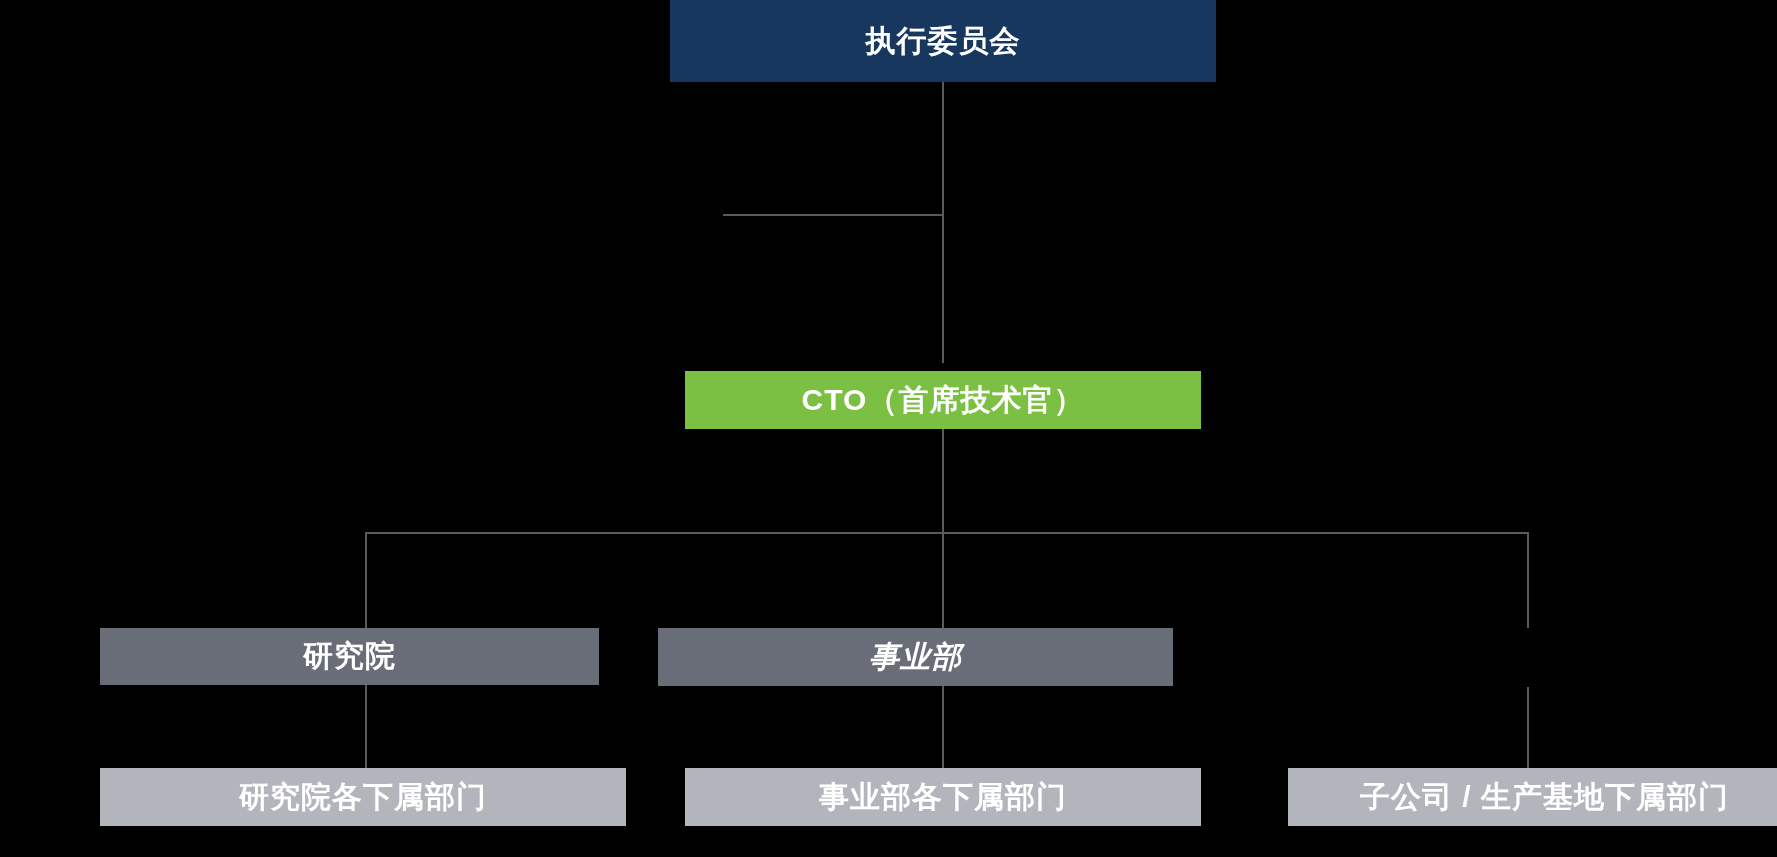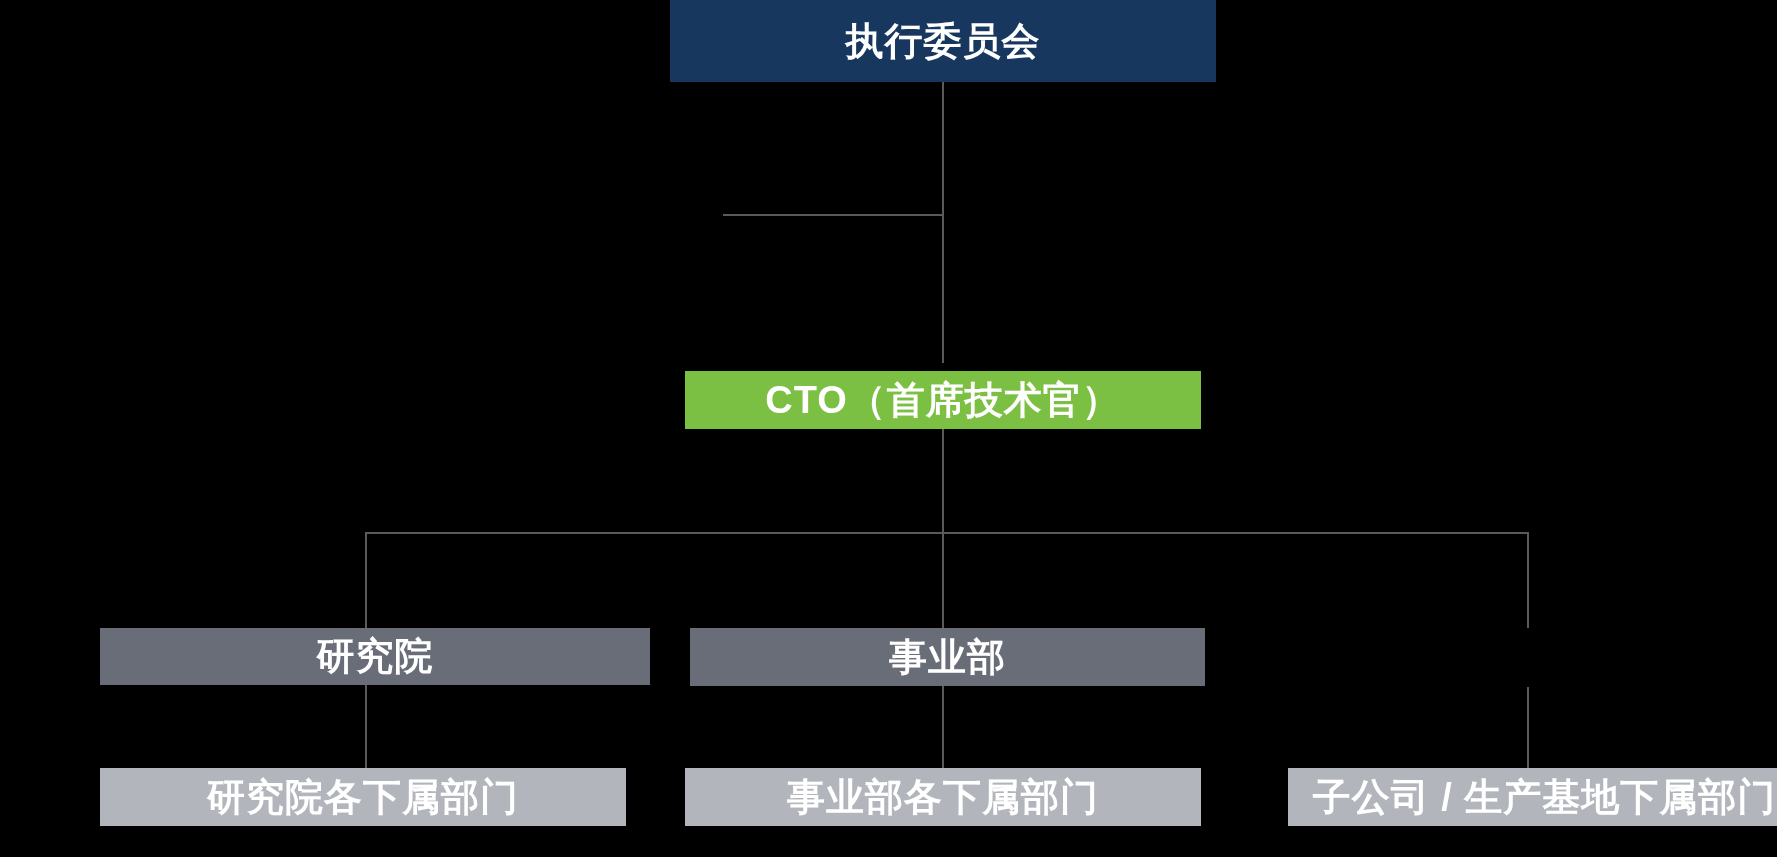--- a/index.html
+++ b/index.html
@@ -15,21 +15,21 @@
     overflow: hidden;
     font-family: "Liberation Sans", "DejaVu Sans", sans-serif;
   }
   .node {
     position: absolute;
     display: flex;
     align-items: center;
     justify-content: center;
     color: #FFFFFF;
     font-weight: bold;
-    font-size: 38px;
+    font-size: 30px;
     letter-spacing: 1px;
     white-space: nowrap;
     box-sizing: border-box;
   }
   .node-executive   { background: #17375E; }
   .node-green       { background: #7BBF43; }
   .node-division    { background: #696D78; }
   .node-department  { background: #B2B5BB; }
   .line {
     position: absolute;
@@ -54,25 +54,25 @@
 
   <div class="node node-executive" style="left:670px; top:0px; width:546px; height:82px;">
     <span>执行委员会</span>
   </div>
 
 
   <div class="node node-green" style="left:685px; top:371px; width:516px; height:58px;">
     <span>CTO（首席技术官）</span>
   </div>
 
-  <div class="node node-division" style="left:100px; top:628px; width:550px; height:57px;">
+  <div class="node node-division" style="left:100px; top:628px; width:499px; height:57px;">
     <span>研究院</span>
   </div>
 
-  <div class="node node-division" style="left:690px; top:628px; width:515px; height:58px;">
+  <div class="node node-division" style="left:658px; top:628px; width:515px; height:58px;font-style:italic;">
     <span>事业部</span>
   </div>
 
 
   <div class="node node-department" style="left:100px; top:768px; width:526px; height:58px;">
     <span>研究院各下属部门</span>
   </div>
 
   <div class="node node-department" style="left:685px; top:768px; width:516px; height:58px;">
     <span>事业部各下属部门</span>

